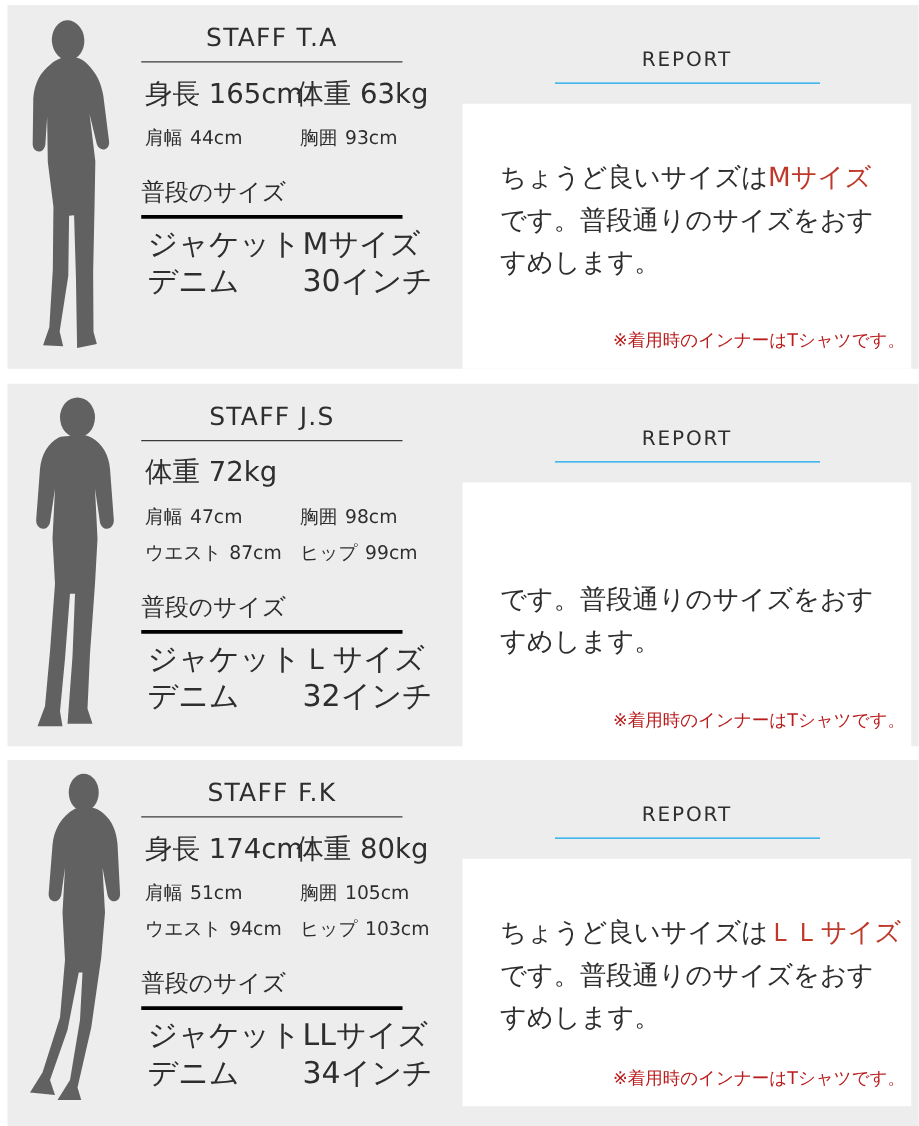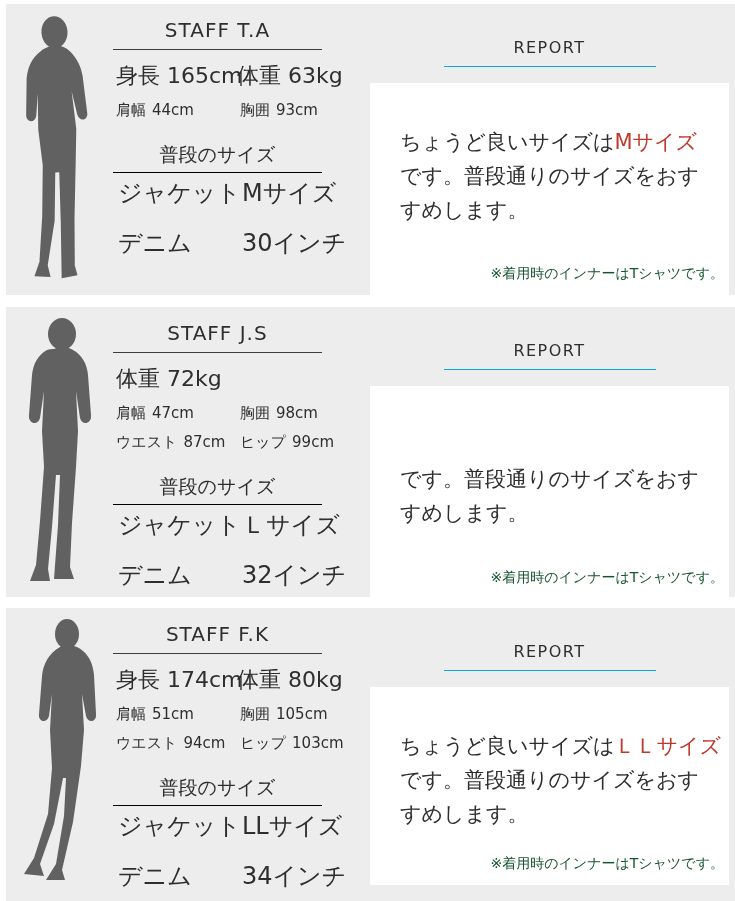--- a/index.html
+++ b/index.html
@@ -37,50 +37,50 @@
   }
   .big-row .lbl{margin-right:7px;}
   .small-row{
     display:grid;grid-template-columns:124px 1fr;
     padding-left:3px;font-size:15px;line-height:18px;white-space:nowrap;
   }
   .small-row.first{margin-top:12px;}
   .small-row.second{margin-top:11px;}
   .small-row .lbl{margin-right:6px;}
   .usual-title{
-    margin-top:24px;text-align:center;font-size:19px;line-height:23px;
-    padding-bottom:6px;border-bottom:1px solid #000000;
+    margin-top:24px;text-align:left;font-size:19px;line-height:23px;
+    padding-bottom:6px;border-bottom:3px solid #000000;
   }
   .size-row{
     display:grid;grid-template-columns:124px 1fr;
     padding-left:5px;font-size:24px;line-height:22px;white-space:nowrap;
   }
   .size-row.first{margin-top:9px;}
-  .size-row.second{margin-top:28px;}
+  .size-row.second{margin-top:8px;}
 
   
   .right{position:absolute;left:364px;width:359px;top:16px;}
   .report-title{
     width:212px;margin:16px auto;text-align:center;
     font-size:16px;line-height:24px;letter-spacing:1.5px;
     padding-bottom:6px;border-bottom:1px solid #0ea5e9;
   }
   .report-box{
     position:relative;background:#ffffff;margin-top:12px;
     box-sizing:border-box;padding:42px 22px 0 30px;
   }
   .s0 .report-box{height:212px;}
   .s1 .report-box{height:213px;}
   .s2 .report-box{height:198px;}
   .reco{font-size:21px;line-height:34px;margin:0;}
   .reco .line{white-space:nowrap;}
   .size-red{color:#bf392b;}
   .note{
     position:absolute;right:5px;bottom:13px;
-    font-size:14px;line-height:17px;white-space:nowrap;color:#14532d;
+    font-size:14px;line-height:17px;white-space:nowrap;color:#b91c1c;
   }
 </style>
 </head>
 <body>
 
 <div class="page">
 
   <div class="section s0">
     <div class="sil">
       <svg viewBox="0 0 100 272">

